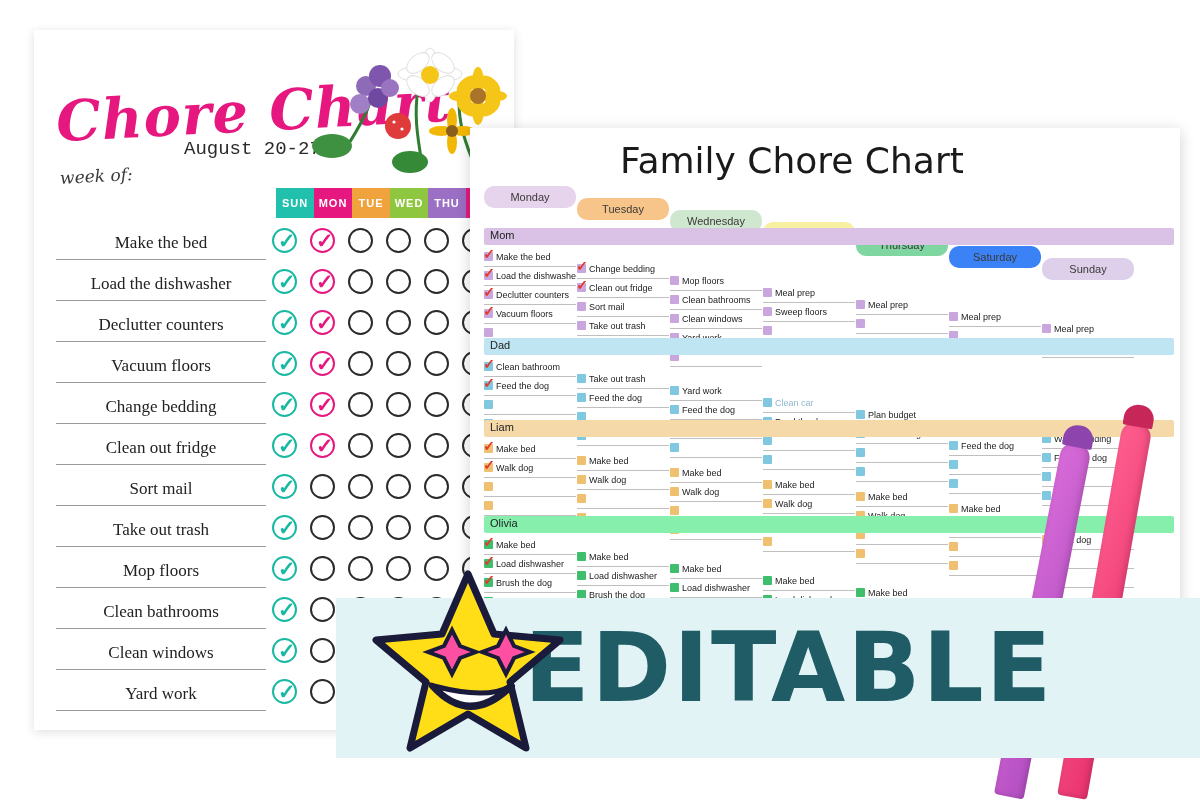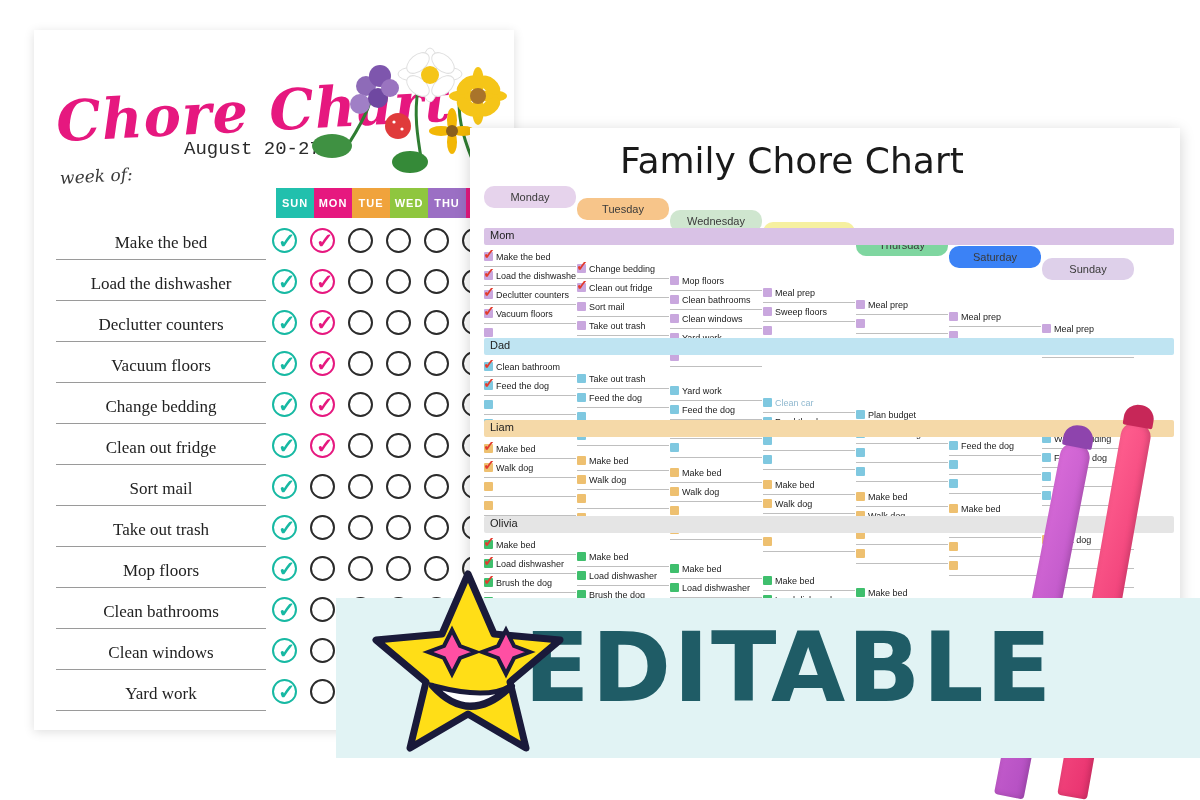--- a/index.html
+++ b/index.html
@@ -413,21 +413,21 @@
           <div class="fc-task empty">.<span class="fc-box" style="background: rgb(238, 192, 112);"></span></div>
         </div>
         <div class="fc-col" style="left: 558px; top: 94px;">
           <div class="fc-task">Make bed<span class="fc-box" style="background: rgb(238, 192, 112);"></span></div>
           <div class="fc-task">Walk dog<span class="fc-box" style="background: rgb(238, 192, 112);"></span></div>
           <div class="fc-task empty">.<span class="fc-box" style="background: rgb(238, 192, 112);"></span></div>
           <div class="fc-task empty">.<span class="fc-box" style="background: rgb(238, 192, 112);"></span></div>
         </div>
       </div>
       <div class="fc-person" style="top: 388px;">
-        <div class="fc-band" style="background: #e5e5e5;">
+        <div class="fc-band" style="background: #86efac;">
           <span>Olivia</span>
         </div>
         <div class="fc-col" style="left: 0px; top: 22px;">
           <div class="fc-task">Make bed<span class="fc-box" style="background: rgb(63, 191, 109);"></span><span class="fc-check">✓</span></div>
           <div class="fc-task">Load dishwasher<span class="fc-box" style="background: rgb(63, 191, 109);"></span><span class="fc-check">✓</span></div>
           <div class="fc-task">Brush the dog<span class="fc-box" style="background: rgb(63, 191, 109);"></span><span class="fc-check">✓</span></div>
           <div class="fc-task empty">.<span class="fc-box" style="background: rgb(63, 191, 109);"></span></div>
         </div>
         <div class="fc-col" style="left: 93px; top: 34px;">
           <div class="fc-task">Make bed<span class="fc-box" style="background: rgb(63, 191, 109);"></span></div>

